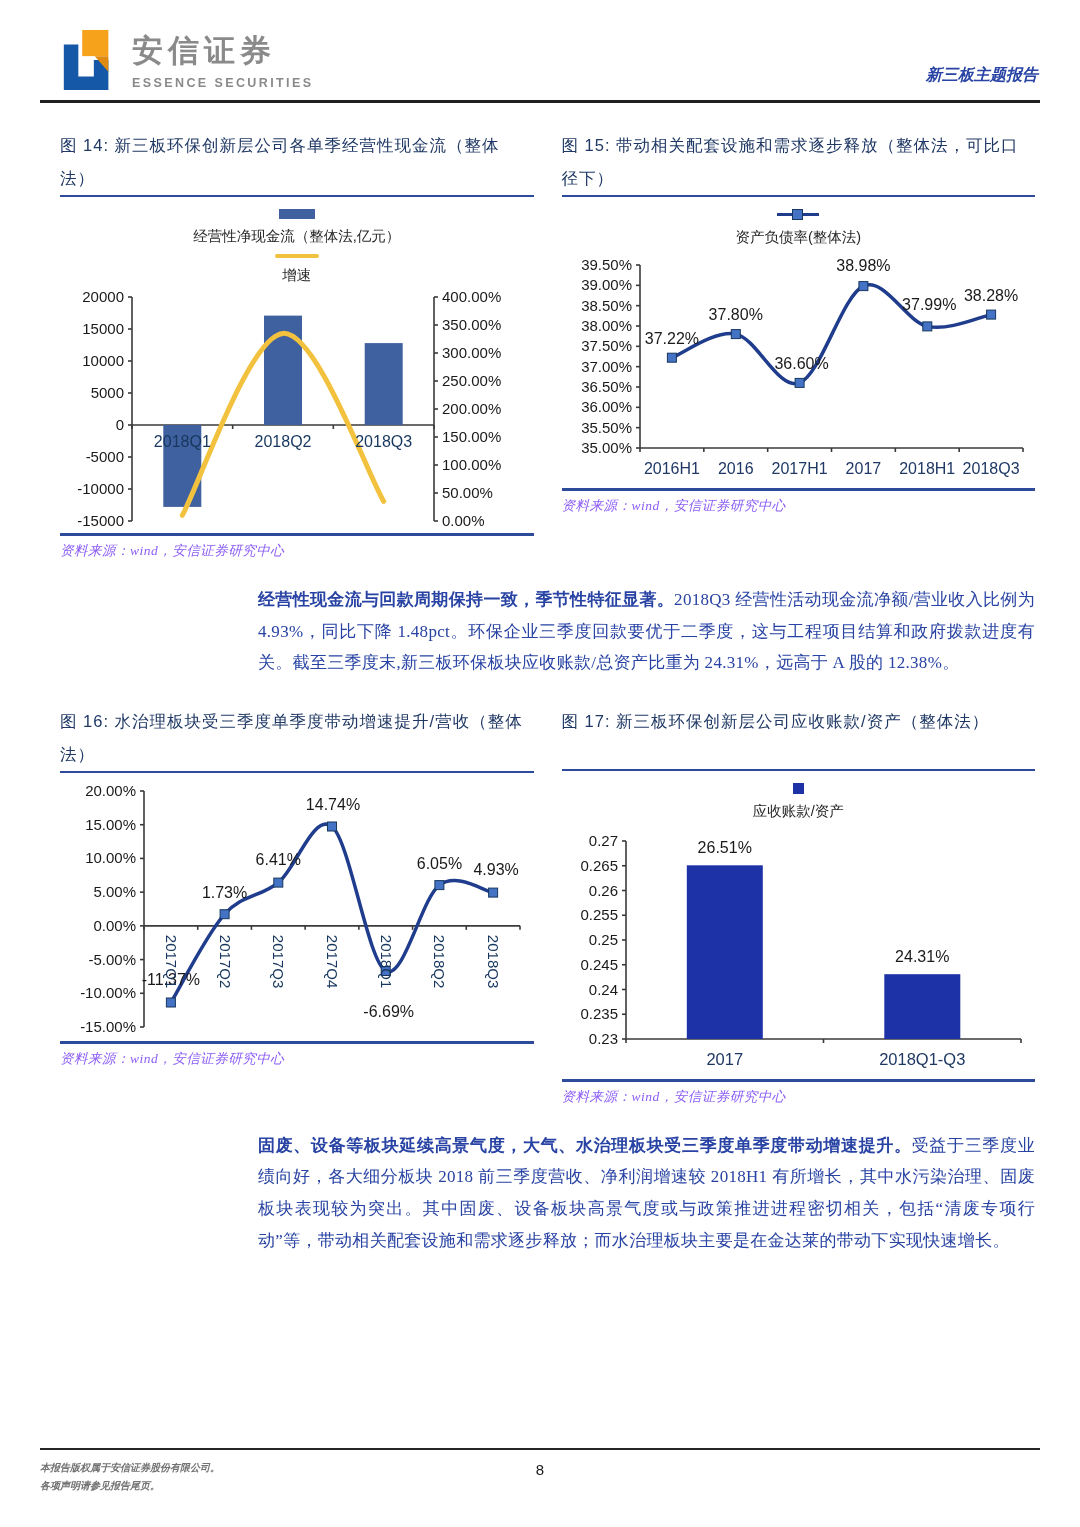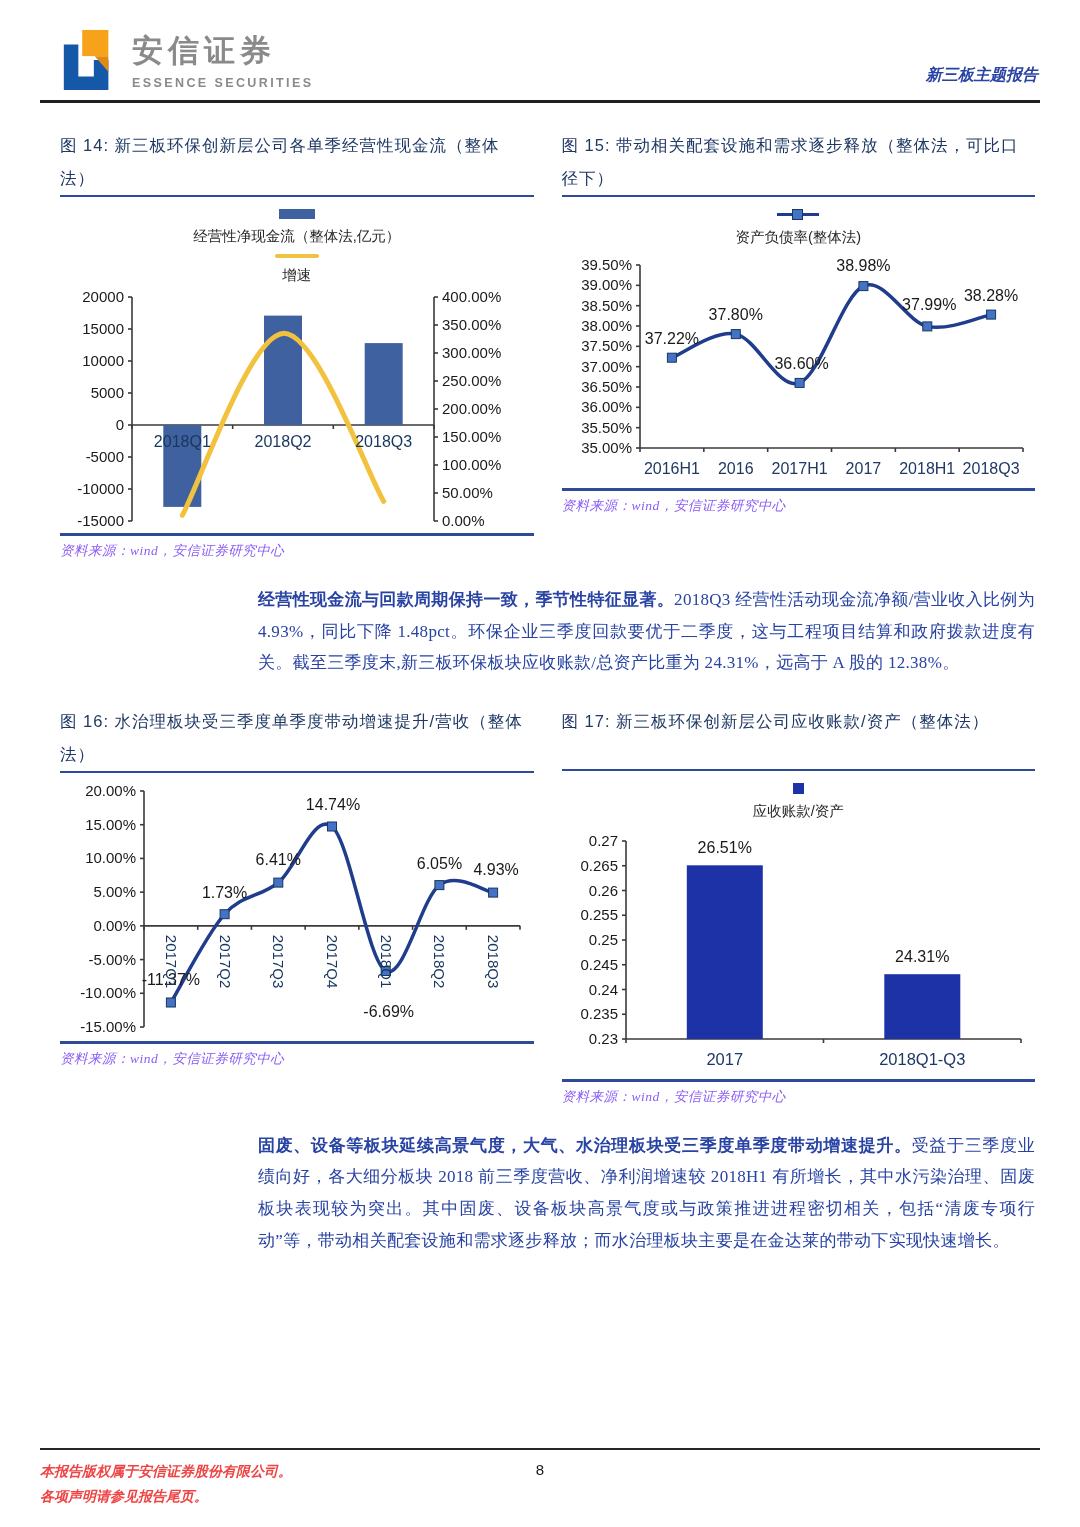--- a/index.html
+++ b/index.html
@@ -30,21 +30,21 @@
   .chart-wrap{margin-top:2px;}
   .src{border-top:3px solid #2e4b9b;margin-top:0;padding-top:6px;font-size:13.5px;color:#8b5cf6;
        font-style:italic;font-family:"Liberation Serif","DejaVu Serif",serif;letter-spacing:0.5px;}
   
   .para{margin:24px 45px 0 258px;font-size:17px;line-height:1.86;color:#2843a3;text-align:justify;
         font-family:"Liberation Serif","DejaVu Serif",serif;letter-spacing:0.3px;}
   .para b{font-weight:bold;}
   .section-h{margin:34px 45px 0 258px;font-size:19.5px;font-weight:bold;color:#2843a3;letter-spacing:0.5px;}
   
   .footer{position:absolute;left:40px;right:40px;top:1448px;border-top:2.5px solid #262626;padding-top:9px;}
-  .foot-left{font-size:14px;color:#ef4444;font-style:italic;font-weight:bold;line-height:1.8;
+  .foot-left{font-size:10px;color:#737373;font-style:italic;font-weight:bold;line-height:1.8;
              font-family:Liberation Serif, serif;}
   .page-num{position:absolute;left:0;right:0;top:11px;text-align:center;font-size:15px;color:#1a1a1a;}
 </style>
 </head>
 <body>
 
 <div class="page">
 
   <div class="header">
     <div class="brand">

